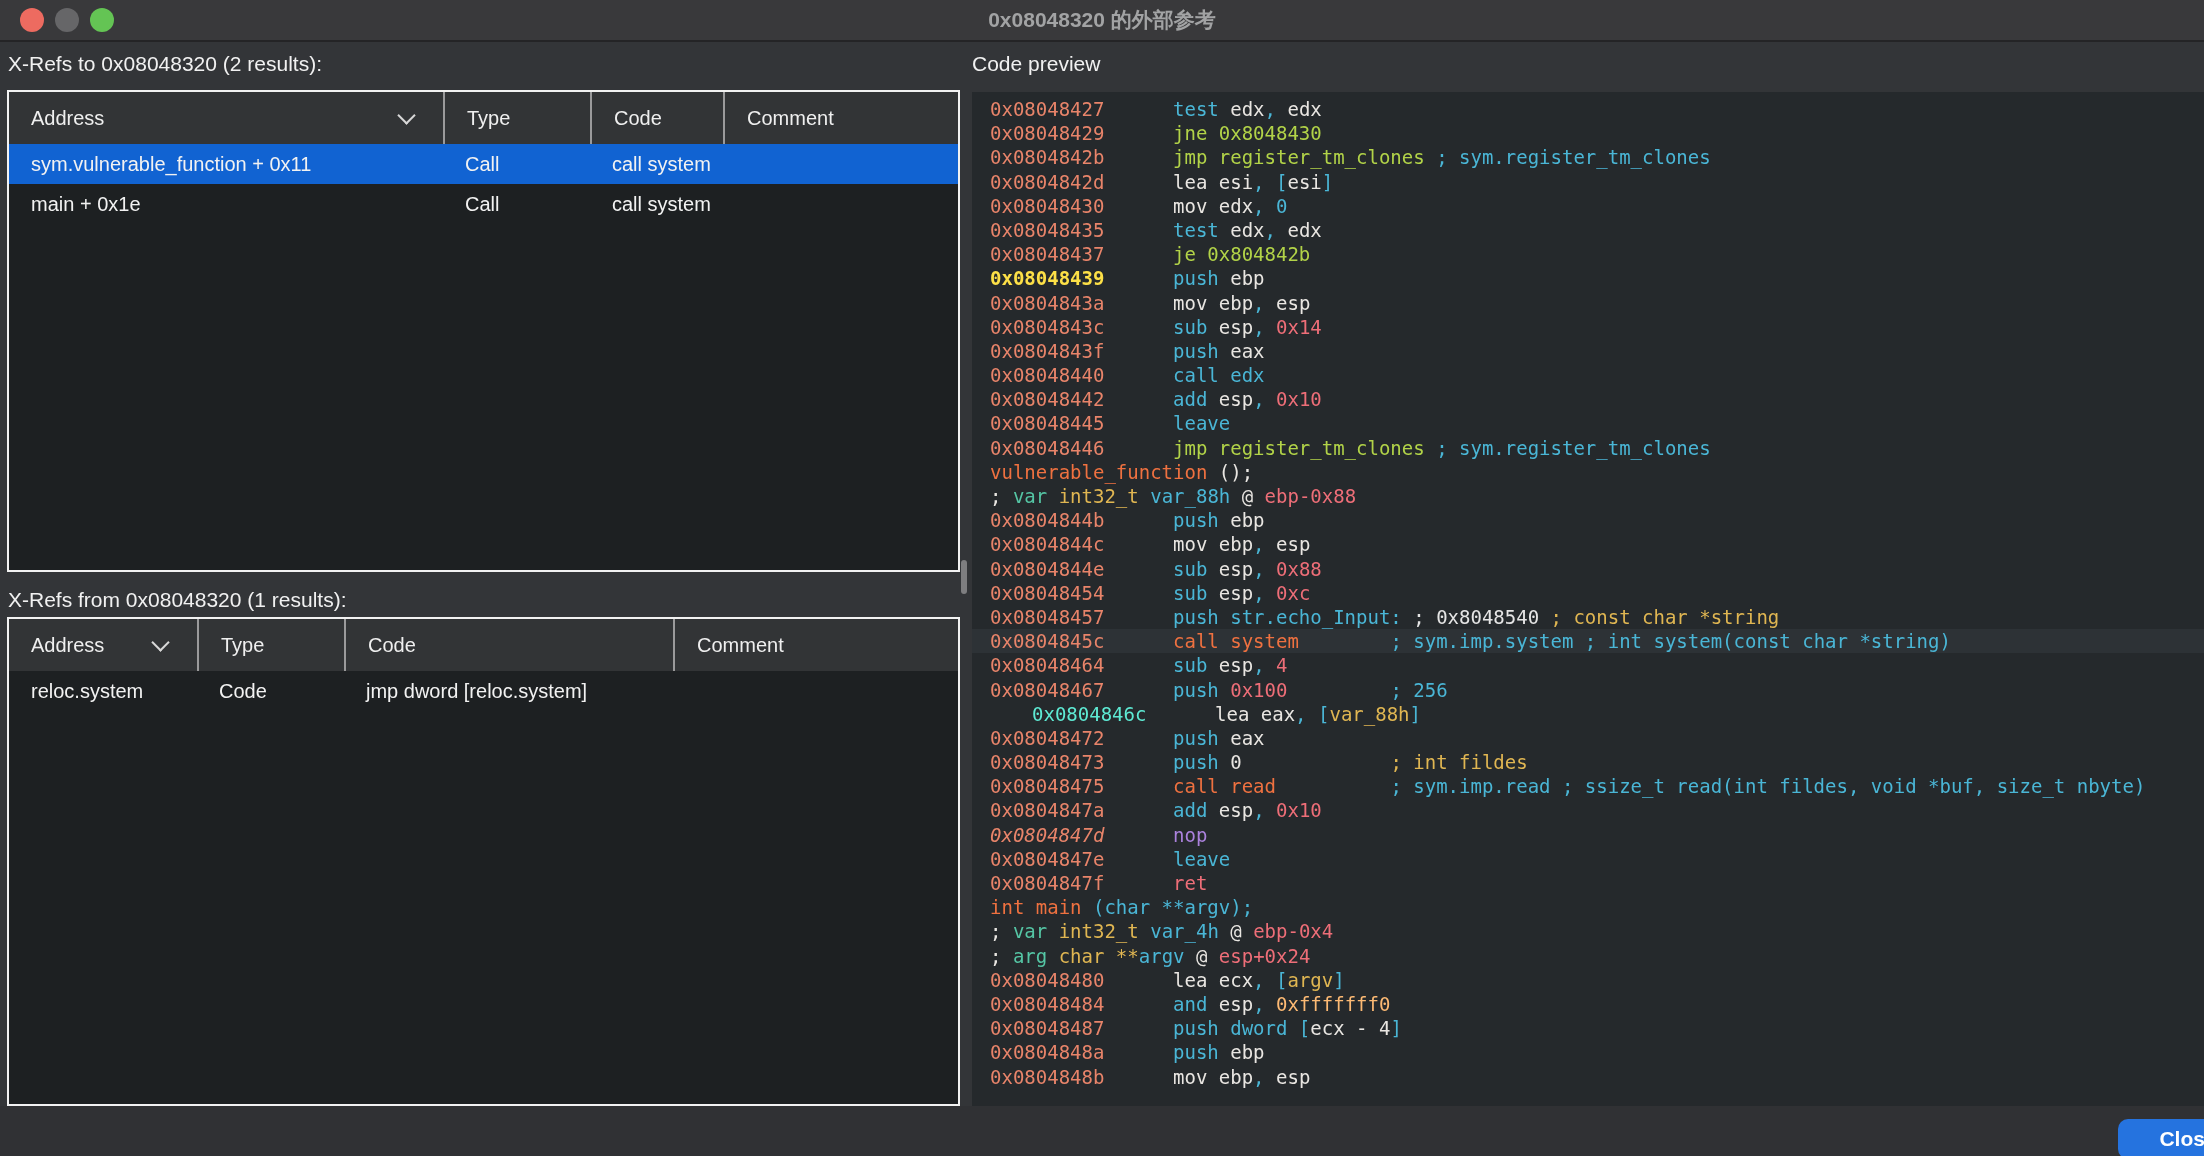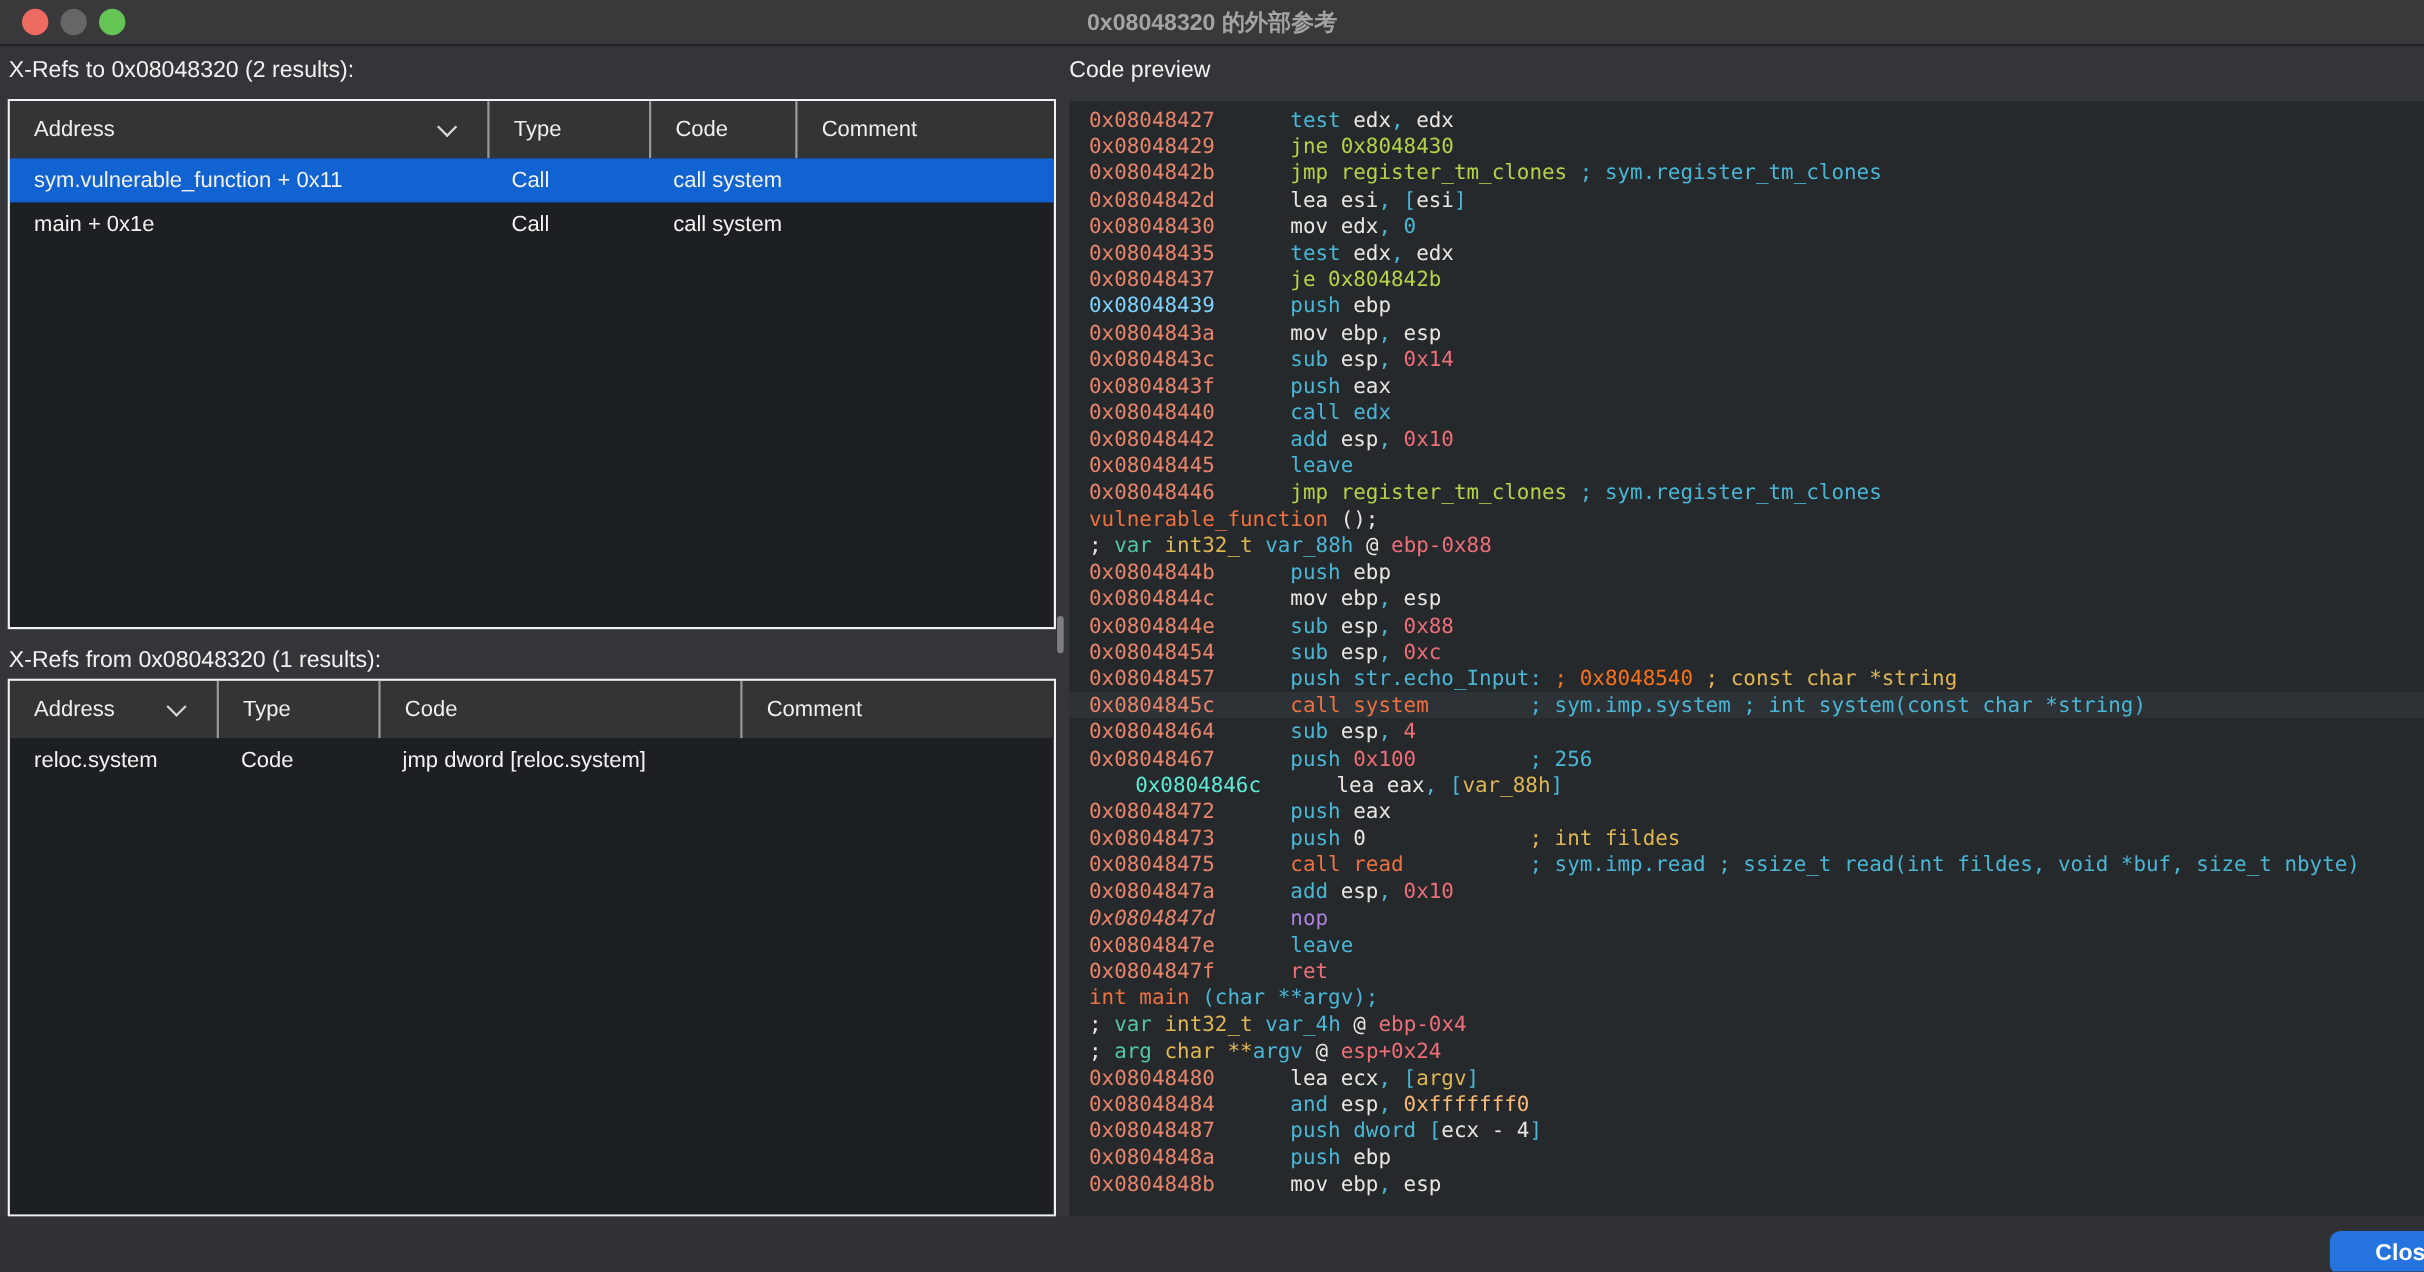--- a/index.html
+++ b/index.html
@@ -127,35 +127,35 @@
 
 <div class="section-label" id="lbl-code-preview">Code preview</div>
 <div class="code-panel" id="code-panel">
     <div class="cl"><span style="color: rgb(232, 132, 106);">0x08048427</span><span style="color: rgb(233, 230, 226);">      </span><span style="color: rgb(74, 182, 214);">test</span><span style="color: rgb(233, 230, 226);"> edx</span><span style="color: rgb(74, 182, 214);">,</span><span style="color: rgb(233, 230, 226);"> edx</span></div>
     <div class="cl"><span style="color: rgb(232, 132, 106);">0x08048429</span><span style="color: rgb(233, 230, 226);">      </span><span style="color: rgb(178, 211, 72);">jne 0x8048430</span></div>
     <div class="cl"><span style="color: rgb(232, 132, 106);">0x0804842b</span><span style="color: rgb(233, 230, 226);">      </span><span style="color: rgb(178, 211, 72);">jmp register_tm_clones</span><span style="color: rgb(74, 182, 214);"> ; sym.register_tm_clones</span></div>
     <div class="cl"><span style="color: rgb(232, 132, 106);">0x0804842d</span><span style="color: rgb(233, 230, 226);">      </span><span style="color: rgb(233, 230, 226);">lea esi</span><span style="color: rgb(74, 182, 214);">, [</span><span style="color: rgb(233, 230, 226);">esi</span><span style="color: rgb(74, 182, 214);">]</span></div>
     <div class="cl"><span style="color: rgb(232, 132, 106);">0x08048430</span><span style="color: rgb(233, 230, 226);">      </span><span style="color: rgb(233, 230, 226);">mov edx</span><span style="color: rgb(74, 182, 214);">, 0</span></div>
     <div class="cl"><span style="color: rgb(232, 132, 106);">0x08048435</span><span style="color: rgb(233, 230, 226);">      </span><span style="color: rgb(74, 182, 214);">test</span><span style="color: rgb(233, 230, 226);"> edx</span><span style="color: rgb(74, 182, 214);">,</span><span style="color: rgb(233, 230, 226);"> edx</span></div>
     <div class="cl"><span style="color: rgb(232, 132, 106);">0x08048437</span><span style="color: rgb(233, 230, 226);">      </span><span style="color: rgb(178, 211, 72);">je 0x804842b</span></div>
-    <div class="cl"><span style="color: #7dd3fc;">0x08048439</span><span style="color: rgb(233, 230, 226);">      </span><span style="color: rgb(74, 182, 214);">push</span><span style="color: rgb(233, 230, 226);"> ebp</span></div>
+    <div class="cl"><span style="color: #fde047; font-weight: bold;">0x08048439</span><span style="color: rgb(233, 230, 226);">      </span><span style="color: rgb(74, 182, 214);">push</span><span style="color: rgb(233, 230, 226);"> ebp</span></div>
     <div class="cl"><span style="color: rgb(232, 132, 106);">0x0804843a</span><span style="color: rgb(233, 230, 226);">      </span><span style="color: rgb(233, 230, 226);">mov ebp</span><span style="color: rgb(74, 182, 214);">,</span><span style="color: rgb(233, 230, 226);"> esp</span></div>
     <div class="cl"><span style="color: rgb(232, 132, 106);">0x0804843c</span><span style="color: rgb(233, 230, 226);">      </span><span style="color: rgb(74, 182, 214);">sub</span><span style="color: rgb(233, 230, 226);"> esp</span><span style="color: rgb(74, 182, 214);">,</span><span style="color: rgb(238, 110, 120);"> 0x14</span></div>
     <div class="cl"><span style="color: rgb(232, 132, 106);">0x0804843f</span><span style="color: rgb(233, 230, 226);">      </span><span style="color: rgb(74, 182, 214);">push</span><span style="color: rgb(233, 230, 226);"> eax</span></div>
     <div class="cl"><span style="color: rgb(232, 132, 106);">0x08048440</span><span style="color: rgb(233, 230, 226);">      </span><span style="color: rgb(74, 182, 214);">call edx</span></div>
     <div class="cl"><span style="color: rgb(232, 132, 106);">0x08048442</span><span style="color: rgb(233, 230, 226);">      </span><span style="color: rgb(74, 182, 214);">add</span><span style="color: rgb(233, 230, 226);"> esp</span><span style="color: rgb(74, 182, 214);">,</span><span style="color: rgb(238, 110, 120);"> 0x10</span></div>
     <div class="cl"><span style="color: rgb(232, 132, 106);">0x08048445</span><span style="color: rgb(233, 230, 226);">      </span><span style="color: rgb(74, 182, 214);">leave</span></div>
     <div class="cl"><span style="color: rgb(232, 132, 106);">0x08048446</span><span style="color: rgb(233, 230, 226);">      </span><span style="color: rgb(178, 211, 72);">jmp register_tm_clones</span><span style="color: rgb(74, 182, 214);"> ; sym.register_tm_clones</span></div>
     <div class="cl"><span style="color: rgb(239, 113, 64);">vulnerable_function</span><span style="color: rgb(233, 230, 226);"> ();</span></div>
     <div class="cl"><span style="color: rgb(233, 230, 226);">; </span><span style="color: rgb(85, 198, 165);">var</span><span style="color: rgb(233, 230, 226);"> </span><span style="color: rgb(224, 182, 82);">int32_t</span><span style="color: rgb(233, 230, 226);"> </span><span style="color: rgb(74, 182, 214);">var_88h</span><span style="color: rgb(233, 230, 226);"> @ </span><span style="color: rgb(238, 110, 120);">ebp-0x88</span></div>
     <div class="cl"><span style="color: rgb(232, 132, 106);">0x0804844b</span><span style="color: rgb(233, 230, 226);">      </span><span style="color: rgb(74, 182, 214);">push</span><span style="color: rgb(233, 230, 226);"> ebp</span></div>
     <div class="cl"><span style="color: rgb(232, 132, 106);">0x0804844c</span><span style="color: rgb(233, 230, 226);">      </span><span style="color: rgb(233, 230, 226);">mov ebp</span><span style="color: rgb(74, 182, 214);">,</span><span style="color: rgb(233, 230, 226);"> esp</span></div>
     <div class="cl"><span style="color: rgb(232, 132, 106);">0x0804844e</span><span style="color: rgb(233, 230, 226);">      </span><span style="color: rgb(74, 182, 214);">sub</span><span style="color: rgb(233, 230, 226);"> esp</span><span style="color: rgb(74, 182, 214);">,</span><span style="color: rgb(238, 110, 120);"> 0x88</span></div>
     <div class="cl"><span style="color: rgb(232, 132, 106);">0x08048454</span><span style="color: rgb(233, 230, 226);">      </span><span style="color: rgb(74, 182, 214);">sub</span><span style="color: rgb(233, 230, 226);"> esp</span><span style="color: rgb(74, 182, 214);">,</span><span style="color: rgb(238, 110, 120);"> 0xc</span></div>
-    <div class="cl"><span style="color: rgb(232, 132, 106);">0x08048457</span><span style="color: rgb(233, 230, 226);">      </span><span style="color: rgb(74, 182, 214);">push str.echo_Input:</span><span style="color: #f97316; margin-top: 13px;"> ; 0x8048540 </span><span style="color: rgb(224, 182, 82);">; const char *string</span></div>
+    <div class="cl"><span style="color: rgb(232, 132, 106);">0x08048457</span><span style="color: rgb(233, 230, 226);">      </span><span style="color: rgb(74, 182, 214);">push str.echo_Input:</span><span style="color: #e5e5e5; margin-top: 13px;"> ; 0x8048540 </span><span style="color: rgb(224, 182, 82);">; const char *string</span></div>
     <div class="cl hl"><span style="color: rgb(232, 132, 106);">0x0804845c</span><span style="color: rgb(233, 230, 226);">      </span><span style="color: rgb(239, 113, 64);">call system</span><span style="color: rgb(233, 230, 226);">        </span><span style="color: rgb(74, 182, 214);">; sym.imp.system ; int system(const char *string)</span></div>
     <div class="cl"><span style="color: rgb(232, 132, 106);">0x08048464</span><span style="color: rgb(233, 230, 226);">      </span><span style="color: rgb(74, 182, 214);">sub</span><span style="color: rgb(233, 230, 226);"> esp</span><span style="color: rgb(74, 182, 214);">,</span><span style="color: rgb(238, 110, 120);"> 4</span></div>
     <div class="cl"><span style="color: rgb(232, 132, 106);">0x08048467</span><span style="color: rgb(233, 230, 226);">      </span><span style="color: rgb(74, 182, 214);">push</span><span style="color: rgb(238, 110, 120);"> 0x100</span><span style="color: rgb(233, 230, 226);">         </span><span style="color: rgb(74, 182, 214);">; 256</span></div>
     <div class="cl"><span style="color: #5eead4; margin-left: 42px;">0x0804846c</span><span style="color: rgb(233, 230, 226);">      </span><span style="color: rgb(233, 230, 226);">lea eax</span><span style="color: rgb(74, 182, 214);">, [</span><span style="color: rgb(224, 182, 82);">var_88h</span><span style="color: rgb(74, 182, 214);">]</span></div>
     <div class="cl"><span style="color: rgb(232, 132, 106);">0x08048472</span><span style="color: rgb(233, 230, 226);">      </span><span style="color: rgb(74, 182, 214);">push</span><span style="color: rgb(233, 230, 226);"> eax</span></div>
     <div class="cl"><span style="color: rgb(232, 132, 106);">0x08048473</span><span style="color: rgb(233, 230, 226);">      </span><span style="color: rgb(74, 182, 214);">push</span><span style="color: rgb(233, 230, 226);"> 0             </span><span style="color: rgb(224, 182, 82);">; int fildes</span></div>
     <div class="cl"><span style="color: rgb(232, 132, 106);">0x08048475</span><span style="color: rgb(233, 230, 226);">      </span><span style="color: rgb(239, 113, 64);">call read</span><span style="color: rgb(233, 230, 226);">          </span><span style="color: rgb(74, 182, 214);">; sym.imp.read ; ssize_t read(int fildes, void *buf, size_t nbyte)</span></div>
     <div class="cl"><span style="color: rgb(232, 132, 106);">0x0804847a</span><span style="color: rgb(233, 230, 226);">      </span><span style="color: rgb(74, 182, 214);">add</span><span style="color: rgb(233, 230, 226);"> esp</span><span style="color: rgb(74, 182, 214);">,</span><span style="color: rgb(238, 110, 120);"> 0x10</span></div>
     <div class="cl"><span style="color: rgb(232, 132, 106); font-style: italic;">0x0804847d</span><span style="color: rgb(233, 230, 226);">      </span><span style="color: rgb(171, 130, 221);">nop</span></div>
     <div class="cl"><span style="color: rgb(232, 132, 106);">0x0804847e</span><span style="color: rgb(233, 230, 226);">      </span><span style="color: rgb(74, 182, 214);">leave</span></div>

